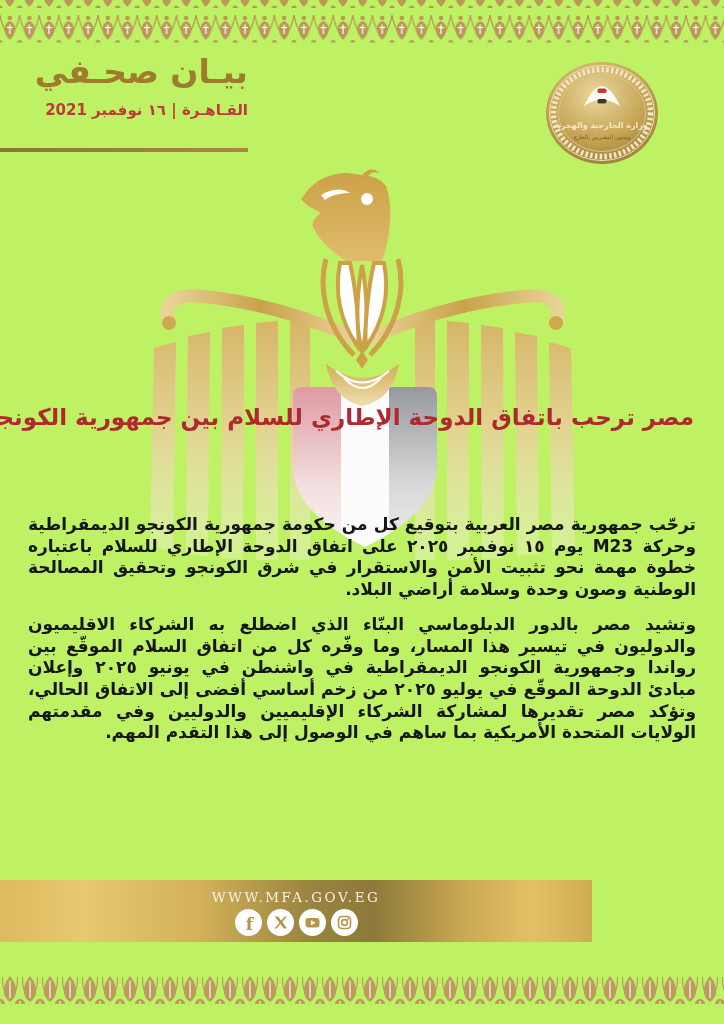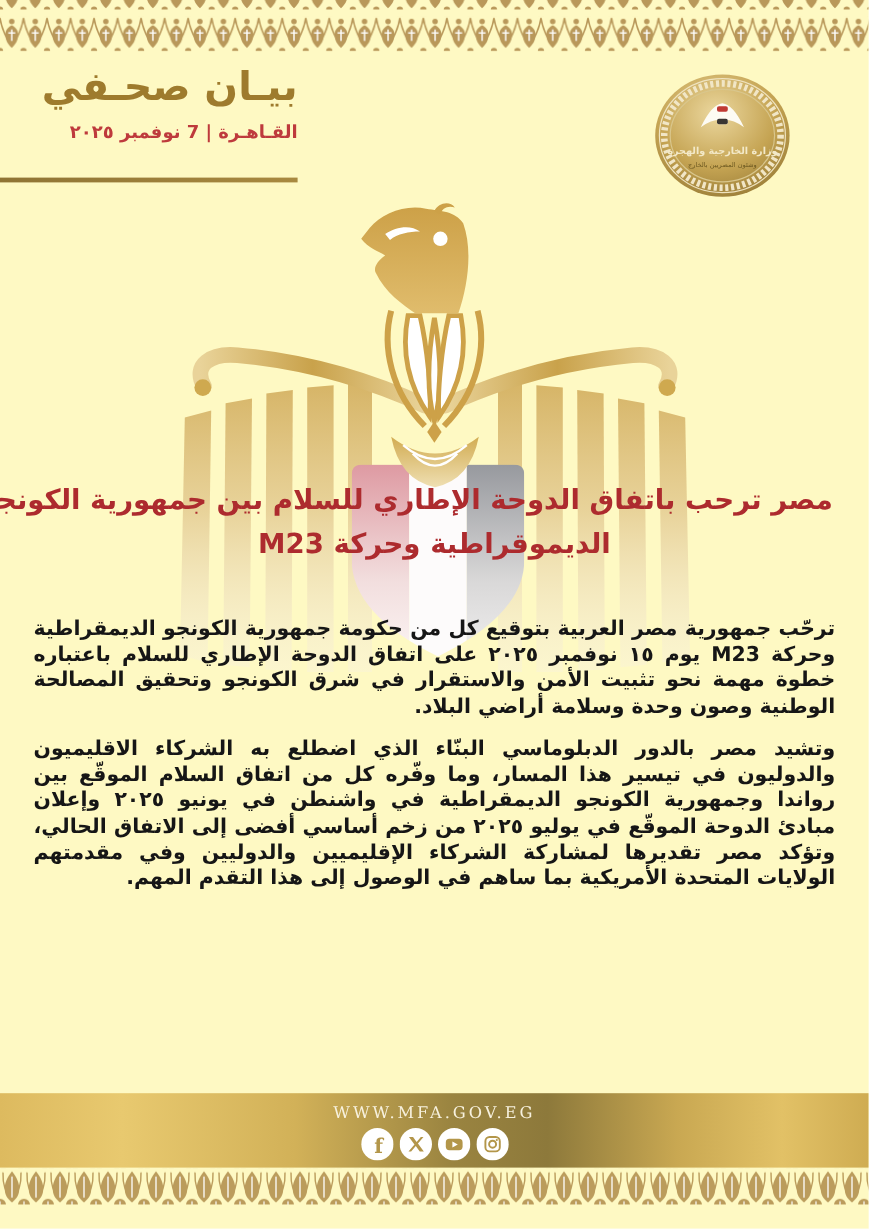--- a/index.html
+++ b/index.html
@@ -1,35 +1,35 @@
 <!DOCTYPE html>
 <html lang="ar"><head>
 <meta charset="utf-8">
 <style>
   html,body{margin:0;padding:0;background:#ffffff;}
   .page{
-    position:relative;width:724px;height:1024px;background:#fef9c3;overflow:hidden;
+    position:relative;width:724px;height:1024px;background:#bef264;overflow:hidden;
     font-family:"DejaVu Sans",sans-serif;
   }
   .abs{position:absolute;}
   
   .hdr-block{left:28px;top:54px;width:220px;text-align:right;direction:rtl;}
   .press-title{font-size:33px;font-weight:bold;color:#9E7B2D;line-height:1.1;white-space:nowrap;}
   .press-date{margin-top:11px;font-size:15px;font-weight:bold;color:#BE3A3C;white-space:nowrap;}
   .hdr-line{left:0;top:148px;width:248px;height:4px;background:linear-gradient(90deg,#8f7434,#a8893f);}
   
   .headline{left:30px;top:399px;width:664px;text-align:center;direction:rtl;
     color:#AD2B2E;font-weight:bold;font-size:23px;line-height:1.62;}
   .headline div{white-space:nowrap;}
   
   .bodytext{left:28px;top:514px;width:668px;direction:rtl;text-align:justify;
     color:#161616;font-weight:bold;font-size:17px;line-height:1.27;}
   .bodytext p{margin:0 0 14px 0;}
   
-  .footer-bar{left:0;top:911px;width:724px;height:62px;
+  .footer-bar{left:0;top:880px;width:592px;height:62px;
     background:linear-gradient(90deg,#DDBA5F 0%,#E8C96F 14%,#D2B158 34%,#9A8440 52%,#8D793B 63%,#C9A852 78%,#E2C166 90%,#CFAC52 100%);}
   .furl{text-align:center;padding-top:9px;font-family:"DejaVu Serif",serif;
     font-size:13.5px;letter-spacing:2.5px;color:#F7F1DE;}
   .social-row{display:flex;justify-content:center;gap:5px;margin-top:4px;}
   .sicon{width:27px;height:27px;display:block;}
   .orn{display:block;}
 </style>
 </head>
 <body>
 
@@ -62,21 +62,21 @@
           <line x1="9.8" y1="10.5" x2="9.8" y2="20" stroke="#ffffff" stroke-width="1.2"></line>
           <line x1="6.9" y1="13.5" x2="12.7" y2="13.5" stroke="#ffffff" stroke-width="1.2"></line>
         </g>
       </pattern>
     </defs>
     <rect width="724" height="29" fill="url(#ptB)"></rect>
   </svg>
 
   <div class="abs hdr-block">
     <div class="press-title">بيـان صحـفي</div>
-    <div class="press-date">القـاهـرة | 7 نوفمبر ٢٠٢٥</div>
+    <div class="press-date">القـاهـرة | ١٦ نوفمبر 2021</div>
   </div>
   <div class="abs hdr-line"></div>
 
   <svg class="abs" style="left:544px;top:60px;" width="116" height="106" viewBox="0 0 116 106">
     <defs>
       <radialGradient id="sealG" cx="45%" cy="32%" r="80%">
         <stop offset="0%" stop-color="#EBD79E"></stop>
         <stop offset="55%" stop-color="#C5A453"></stop>
         <stop offset="100%" stop-color="#8F7330"></stop>
       </radialGradient>
@@ -171,21 +171,20 @@
     <path d="M222,183 l6,9 l-6,9 l-6,-9 Z" fill="#CDA148"></path>
 
     <path d="M215,6 C198,2 178,10 168,22 L161,31 C167,39 175,41 181,45 C175,49 171,55 173,59 C181,76 196,86 206,93 L242,93 C250,70 254,40 246,18 C239,8 228,8 215,6 Z" fill="url(#headG)"></path>
     <path d="M222,8 C225,1 235,-1 239,5 C234,3 228,5 227,11 Z" fill="#CDA148"></path>
     <path d="M181,27 C190,21 202,19 210,25 C201,25 191,27 185,32 Z" fill="#ffffff"></path>
     <circle cx="227" cy="31" r="6" fill="#ffffff"></circle>
   </svg>
 
   <div class="abs headline">
     <div>مصر ترحب باتفاق الدوحة الإطاري للسلام بين جمهورية الكونجو</div>
-    <div>الديموقراطية وحركة M23</div>
   </div>
 
   <div class="abs bodytext">
     <p>ترحّب جمهورية مصر العربية بتوقيع كل من حكومة جمهورية الكونجو الديمقراطية وحركة M23 يوم ١٥ نوفمبر ٢٠٢٥ على اتفاق الدوحة الإطاري للسلام باعتباره خطوة مهمة نحو تثبيت الأمن والاستقرار في شرق الكونجو وتحقيق المصالحة الوطنية وصون وحدة وسلامة أراضي البلاد.</p>
     <p>وتشيد مصر بالدور الدبلوماسي البنّاء الذي اضطلع به الشركاء الاقليميون والدوليون في تيسير هذا المسار، وما وفّره كل من اتفاق السلام الموقّع بين رواندا وجمهورية الكونجو الديمقراطية في واشنطن في يونيو ٢٠٢٥ وإعلان مبادئ الدوحة الموقّع في يوليو ٢٠٢٥ من زخم أساسي أفضى إلى الاتفاق الحالي، وتؤكد مصر تقديرها لمشاركة الشركاء الإقليميين والدوليين وفي مقدمتهم الولايات المتحدة الأمريكية بما ساهم في الوصول إلى هذا التقدم المهم.</p>
   </div>
 
   <div class="abs footer-bar">
     <div class="furl">WWW.MFA.GOV.EG</div>
     <div class="social-row">

